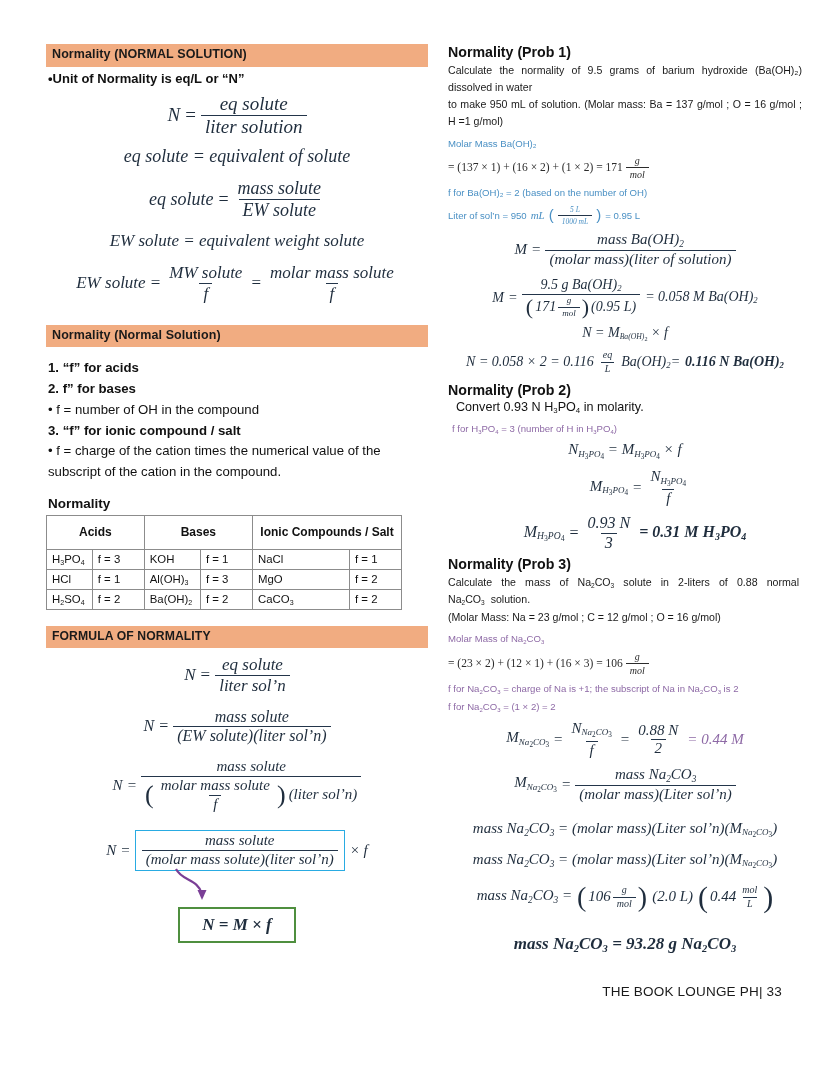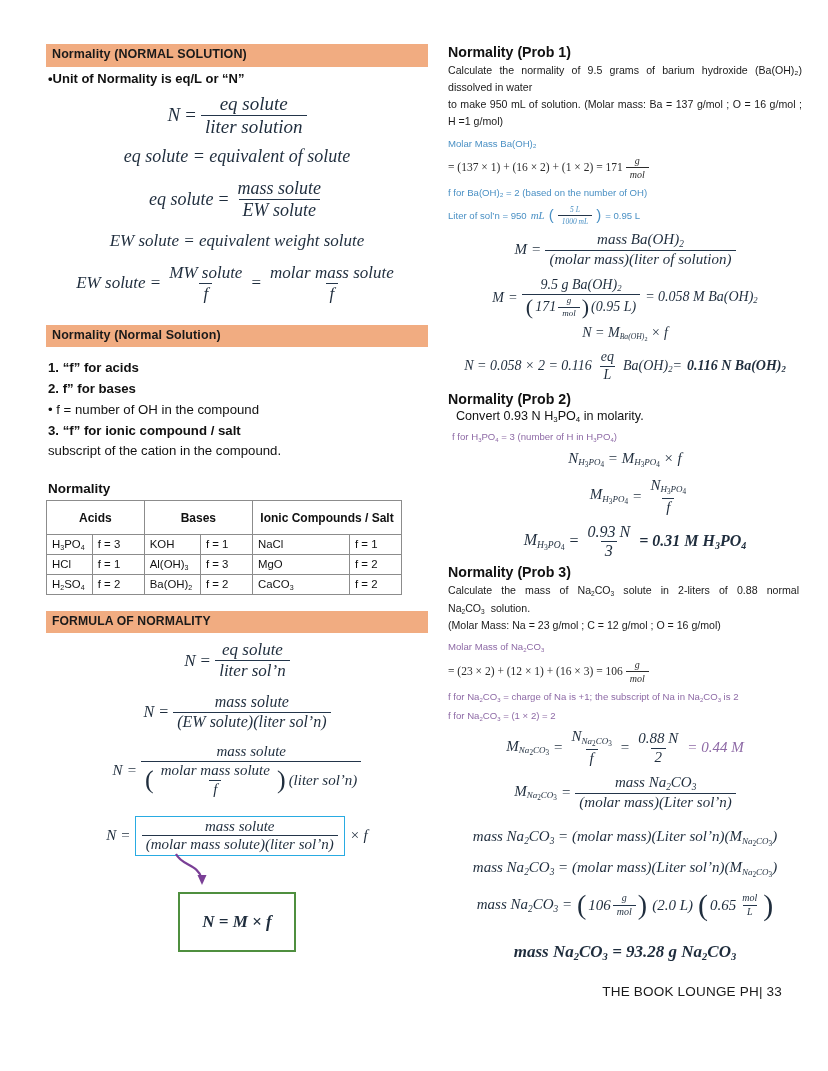--- a/index.html
+++ b/index.html
@@ -56,36 +56,36 @@
   
   .s19 { font-size: 19px; }
   .s18 { font-size: 18px; }
   .s17 { font-size: 17px; }
   .s16 { font-size: 16px; }
   .s15 { font-size: 15px; }
   .s14 { font-size: 14px; }
   .s10 { font-size: 10px; }
 
   
-  .tbl-title { font-weight:bold; font-size: 13.5px; margin: 20px 0 4px 2px; }
+  .tbl-title { font-weight:bold; font-size: 13.5px; margin: 14px 0 4px 2px; }
   table.norm { border-collapse: collapse; width: 356px; font-size: 11.4px; }
   table.norm th, table.norm td {
     border: 1px solid #8c8c8c;
     padding: 3px 5px;
     vertical-align: middle;
     height: 19px;
   }
   table.norm th { text-align:center; font-weight: bold; font-size: 12px; height: 34px;}
   table.norm td.f { width: 52px; }
   table.norm td.cmp { }
 
   
   .box-blue { border: 1.6px solid #29ABE2; padding: 2px 6px; }
   .box-green {
-    border: 2px solid #4f8f3f; padding: 19px 22px;
+    border: 2px solid #4f8f3f; padding: 7px 22px;
     display:inline-block; margin: 0 auto;
   }
   .green-wrap { display:flex; justify-content:center; margin-top: 6px; }
   .arrow-wrap { position: relative; height: 30px; }
   .arrow-wrap svg { position:absolute; left: 126px; top:-4px; }
 
   
   .prob-title { font-weight: bold; font-size: 14.2px; margin: 0 0 2px 0; color:#111; }
   .prob-body { font-size: 10.6px; line-height: 1.62; text-align: justify; color:#1a1a1a; }
   .prob-sub { font-size: 12.6px; margin: 1px 0 0 8px; font-weight: normal; }
@@ -157,20 +157,21 @@
         </span>
       </div>
 
       <div class="banner mt22">Normality (Normal Solution)</div>
 
       <div class="note-wrap">
         <div class="listline bold">1. “f” for acids</div>
         <div class="listline bold">2. f” for bases</div>
         <div class="listline">• f = number of OH in the compound</div>
         <div class="listline bold">3.  “f” for ionic compound / salt</div>
+        <div class="listline">• f = charge of the cation times the numerical value of the</div>
         <div class="listline">subscript of the cation in the compound.</div>
       </div>
 
       <div class="tbl-title">Normality</div>
       <table class="norm">
         <thead>
           <tr>
             <th colspan="2">Acids</th>
             <th colspan="2">Bases</th>
             <th colspan="2">Ionic Compounds / Salt</th>
@@ -343,21 +344,21 @@
 
       <div class="math s14 mt8">
         <span class="mrow">
           <span>N = M<sub class="isub" style="font-size:.55em;">Ba(OH)<sub style="font-size:.8em;">2</sub></sub> × f</span>
         </span>
       </div>
 
       <div class="math s14 mt8">
         <span class="mrow">
           <span>N = 0.058 × 2 = 0.116</span>
-          <span class="frac" style="font-size:14px;">
+          <span class="frac" style="font-size:10px;">
             <span class="num">eq</span>
             <span class="den">L</span>
           </span>
           <span>Ba(OH)<sub class="isub">2</sub>=</span>
           <span class="bold">0.116 N Ba(OH)<sub class="isub">2</sub></span>
         </span>
       </div>
 
       <div class="prob-title mt8">Normality (Prob 2)</div>
       <div class="prob-sub">Convert 0.93 N H<sub>3</sub>PO<sub>4</sub> in molarity.</div>
@@ -465,21 +466,21 @@
             <span>106</span>
             <span class="frac" style="font-size:10px;">
               <span class="num">g</span>
               <span class="den">mol</span>
             </span>
             <span class="upright" style="font-size:28px;line-height:.8;">)</span>
           </span>
           <span>(2.0 L)</span>
           <span style="display:inline-flex;align-items:center;gap:2px;">
             <span class="upright" style="font-size:30px;line-height:.8;">(</span>
-            <span>0.65</span>
+            <span>0.44</span>
             <span class="frac" style="font-size:10px;">
               <span class="num">mol</span>
               <span class="den">L</span>
             </span>
             <span class="upright" style="font-size:30px;line-height:.8;">)</span>
           </span>
         </span>
       </div>
 
       <div class="math s17 bold mt26">

